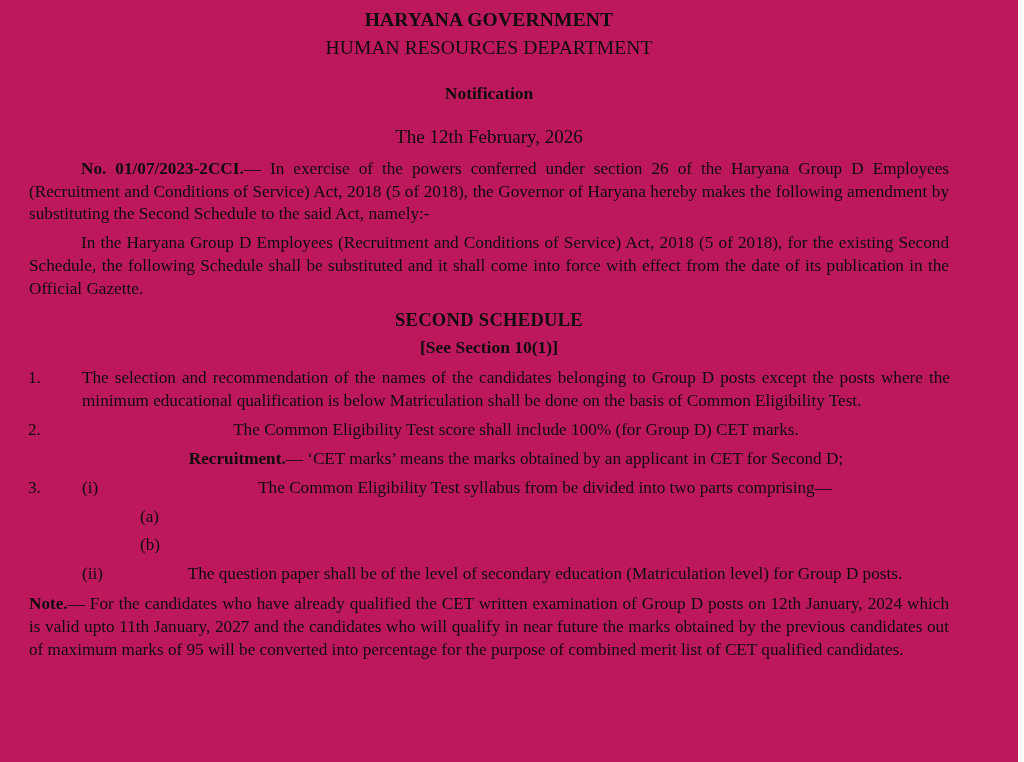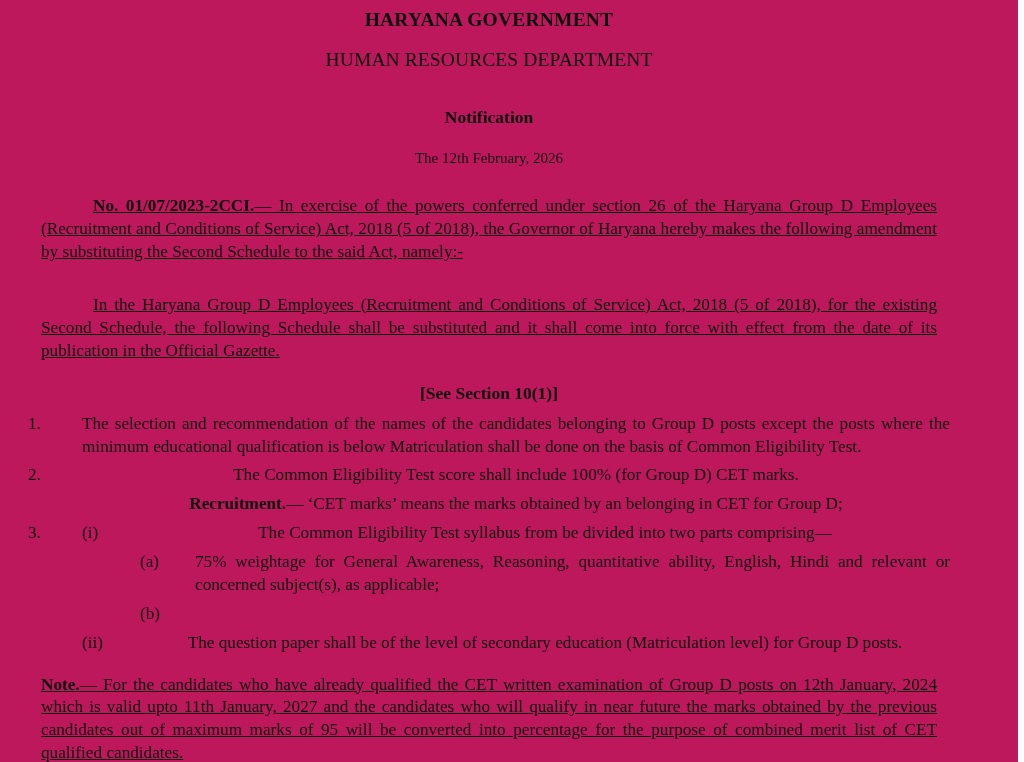--- a/index.html
+++ b/index.html
@@ -33,33 +33,33 @@
     font-weight: bold;
     letter-spacing: 0.2px;
     line-height: 1.42;
     margin: 0;
   }
   .h-dept-sub {
     font-size: 19.5px;
     font-weight: normal;
     letter-spacing: 0.1px;
     line-height: 1.45;
-    margin: 12px;
+    margin: 0;
   }
   .h-notif {
     font-size: 17.5px;
     font-weight: bold;
     line-height: 1.62;
     margin: 15px;
   }
   .h-date {
-    font-size: 15px;
+    font-size: 19px;
     font-weight: normal;
     line-height: 1.6;
-    margin: 8px;
+    margin: 0;
   }
   .h-amend {
     font-size: 18px;
     font-weight: bold;
     letter-spacing: 0.3px;
     line-height: 1.6;
     margin: 0;
   }
   .h-schedule {
     font-size: 18.5px;
@@ -81,22 +81,21 @@
     line-height: 1.55;
     margin: 0;
   }
 
   
   .para {
     font-size: 17.2px;
     line-height: 1.33;
     text-align: justify;
     text-justify: inter-word;
-    margin: 13px;
-    text-decoration: underline;
+    margin: 1px;
   }
   .para.indent { text-indent: 52px; }
   .b { font-weight: bold; }
 
   
   .row {
     display: flex;
     align-items: flex-start;
     font-size: 17.2px;
     line-height: 1.33;
@@ -137,56 +136,56 @@
     <div class="sp-4"></div>
 
     <p class="para indent"><span class="b">No. 01/07/2023-2CCI.</span><span>—</span><span> In exercise of the powers conferred under section 26 of the Haryana Group D Employees (Recruitment and Conditions of Service) Act, 2018 (5 of 2018), the Governor of Haryana hereby makes the following amendment by substituting  the Second Schedule to the said Act, namely:-</span></p>
 
     <div class="sp-4"></div>
 
     <p class="para indent">In the Haryana Group D Employees (Recruitment and Conditions of Service) Act, 2018 (5 of 2018), for the existing Second Schedule, the following Schedule shall be substituted and it shall come into force with effect from the date of its publication in the Official Gazette.</p>
 
     <div class="sp-4"></div>
 
+    <div class="ctr h-schedule">SECOND SCHEDULE</div>
     <div class="ctr h-see">[See Section 10(1)]</div>
 
     <div class="sp-6"></div>
 
     <div class="row">
       <span class="marker m-num">1.</span>
       <span class="body-txt">The selection and recommendation of the names of the candidates belonging to Group D posts except the posts where the minimum educational qualification is below Matriculation shall be done on the basis of Common Eligibility Test.</span>
     </div>
 
     <div class="sp-6"></div>
 
     <div class="row">
       <span class="marker m-num">2.</span>
       <span class="body-txt nojust">The Common Eligibility Test score shall include 100% (for Group D) CET marks.</span>
     </div>
 
     <div class="sp-6"></div>
 
     <div class="row">
       <span class="marker m-num"></span>
-      <span class="body-txt nojust"><span class="b">Recruitment.</span><span>—</span><span> ‘CET marks’ means the marks obtained by an belonging in CET for Group D;</span></span>
+      <span class="body-txt nojust"><span class="b">Recruitment.</span><span>—</span><span> ‘CET marks’ means the marks obtained by an applicant in CET for Second D;</span></span>
     </div>
 
     <div class="sp-6"></div>
 
     <div class="row">
       <span class="marker m-num">3.</span>
       <span class="marker m-roman">(i)</span>
       <span class="body-txt nojust">The Common Eligibility Test syllabus from be divided into two parts comprising—</span>
     </div>
 
     <div class="sp-6"></div>
 
     <div class="row indent-alpha">
       <span class="marker m-alpha">(a)</span>
-      <span class="body-txt">75% weightage for General Awareness, Reasoning, quantitative ability, English, Hindi and relevant or concerned subject(s), as applicable;</span>
     </div>
 
     <div class="sp-6"></div>
 
     <div class="row indent-alpha">
       <span class="marker m-alpha">(b)</span>
     </div>
 
     <div class="sp-6"></div>
 

